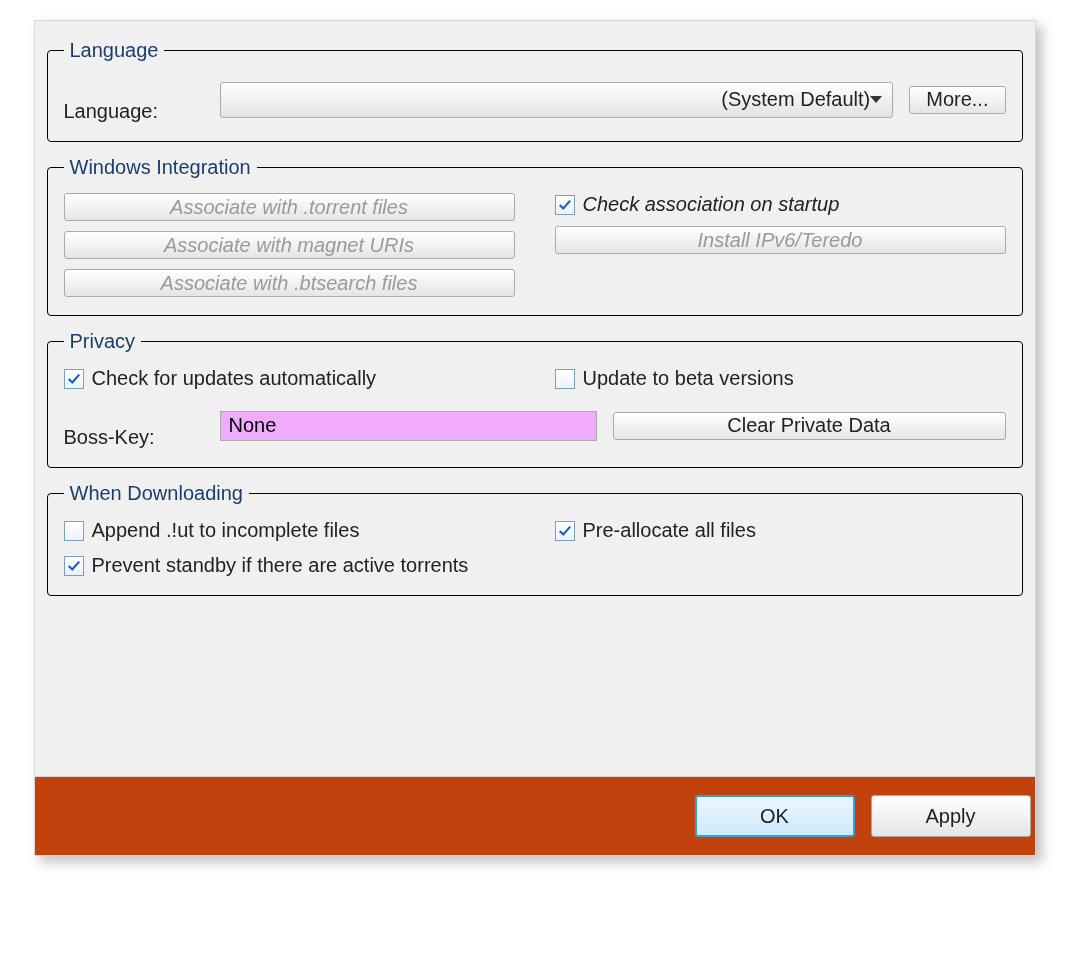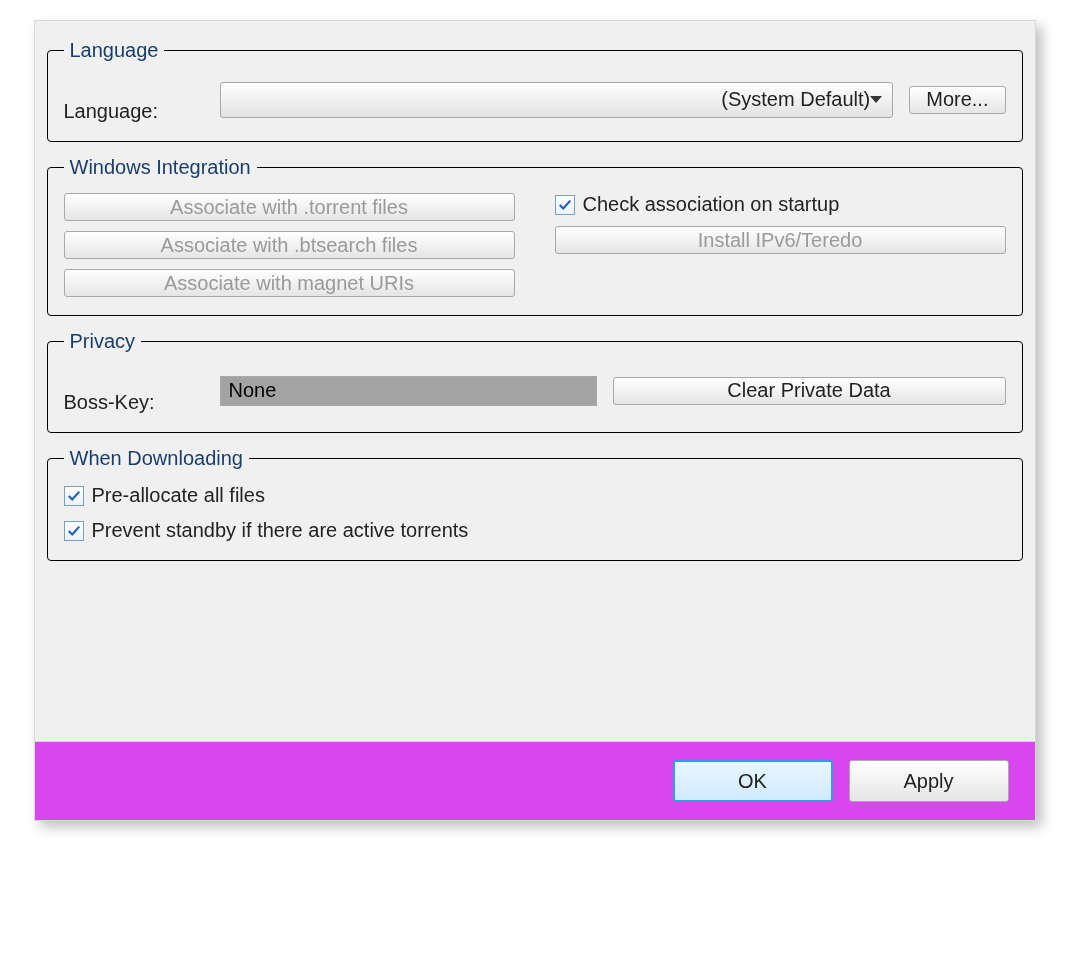--- a/index.html
+++ b/index.html
@@ -103,20 +103,21 @@
   .btn.wide {
     width: 100%;
   }
   .btn.disabled {
     color: #9a9a9a;
     cursor: default;
   }
   .wi-grid {
     display: flex;
     gap: 40px;
+    font-style: italic;
   }
   .wi-col {
     flex: 1;
     display: flex;
     flex-direction: column;
     gap: 10px;
   }
   .check {
     display: flex;
     align-items: center;
@@ -145,43 +146,43 @@
     left: 20px;
     top: 14px;
     width: 22px;
     height: 28px;
     pointer-events: none;
   }
   .text-input {
     flex: 1;
     height: 30px;
     border: 1px solid #a9a9a9;
-    background: #a3a3a3;
+    background: #f0abfc;
     padding: 2px 8px;
     font-size: 20px;
     font-family: inherit;
     box-sizing: border-box;
   }
   .privacy-grid, .dl-grid {
     display: flex;
     flex-direction: column;
     gap: 12px;
   }
   .two-col {
     display: flex;
     gap: 40px;
   }
   .two-col > * { flex: 1; }
   .footer {
     border-top: 1px solid #d6d6d6;
-    padding: 18px 26px;
+    padding: 18px 4px;
     display: flex;
     justify-content: flex-end;
     gap: 16px;
-    background: #d946ef;
+    background: #c2410c;
   }
   .footer .btn {
     width: 160px;
     height: 42px;
   }
   .btn.primary {
     border: 2px solid #2f9fe0;
     background: linear-gradient(to bottom, #eaf6ff, #cfeafd);
   }
   .spacer-lg { height: 150px; }
@@ -209,24 +210,24 @@
     </fieldset>
 
     <fieldset>
       <legend>Windows Integration</legend>
       <div class="wi-grid">
         <div class="wi-col">
           <div class="btn wide disabled">
             <span>Associate with .torrent files</span>
           </div>
           <div class="btn wide disabled">
+            <span>Associate with magnet URIs</span>
+          </div>
+          <div class="btn wide disabled">
             <span>Associate with .btsearch files</span>
-          </div>
-          <div class="btn wide disabled">
-            <span>Associate with magnet URIs</span>
           </div>
         </div>
         <div class="wi-col">
           <label class="check">
             <span class="box checked">
               <svg viewBox="0 0 16 16">
                   <polyline points="2,8 6,12 14,3"></polyline>
                 </svg>
             </span>
             <span>Check association on startup</span>
@@ -234,34 +235,56 @@
           <div class="btn wide disabled">
             <span>Install IPv6/Teredo</span>
           </div>
         </div>
       </div>
     </fieldset>
 
     <fieldset>
       <legend>Privacy</legend>
       <div class="privacy-grid">
+        <div class="two-col">
+          <label class="check">
+            <span class="box checked">
+              <svg viewBox="0 0 16 16">
+                  <polyline points="2,8 6,12 14,3"></polyline>
+                </svg>
+            </span>
+            <span>Check for updates automatically</span>
+          </label>
+          <label class="check">
+            <span class="box">
+              
+            </span>
+            <span>Update to beta versions</span>
+          </label>
+        </div>
         <div class="row">
           <span class="label">Boss-Key:</span>
           <input class="text-input" type="text" value="None" style="">
           <div class="btn" style="flex:1">
             <span>Clear Private Data</span>
           </div>
         </div>
       </div>
     </fieldset>
 
     <fieldset>
       <legend>When Downloading</legend>
       <div class="dl-grid">
         <div class="two-col">
+          <label class="check">
+            <span class="box">
+              
+            </span>
+            <span>Append .!ut to incomplete files</span>
+          </label>
           <label class="check">
             <span class="box checked">
               <svg viewBox="0 0 16 16">
                   <polyline points="2,8 6,12 14,3"></polyline>
                 </svg>
             </span>
             <span>Pre-allocate all files</span>
           </label>
         </div>
         <label class="check">

